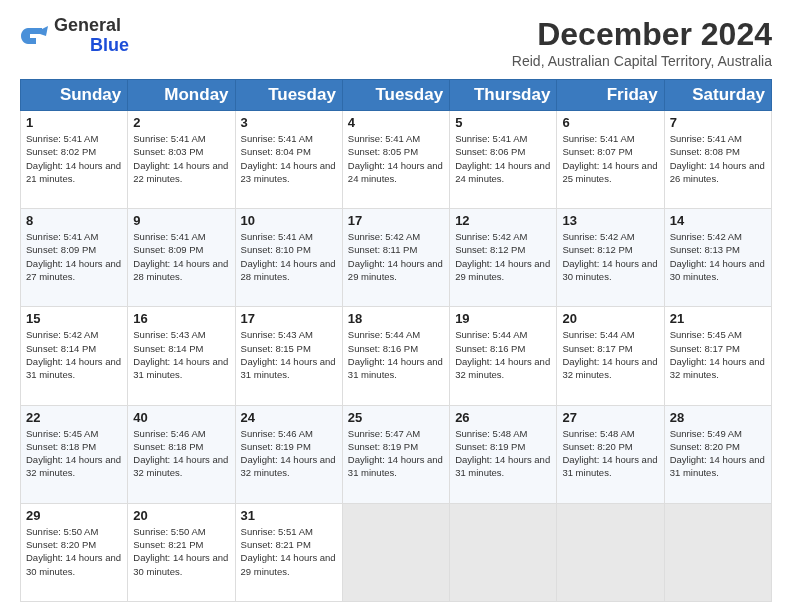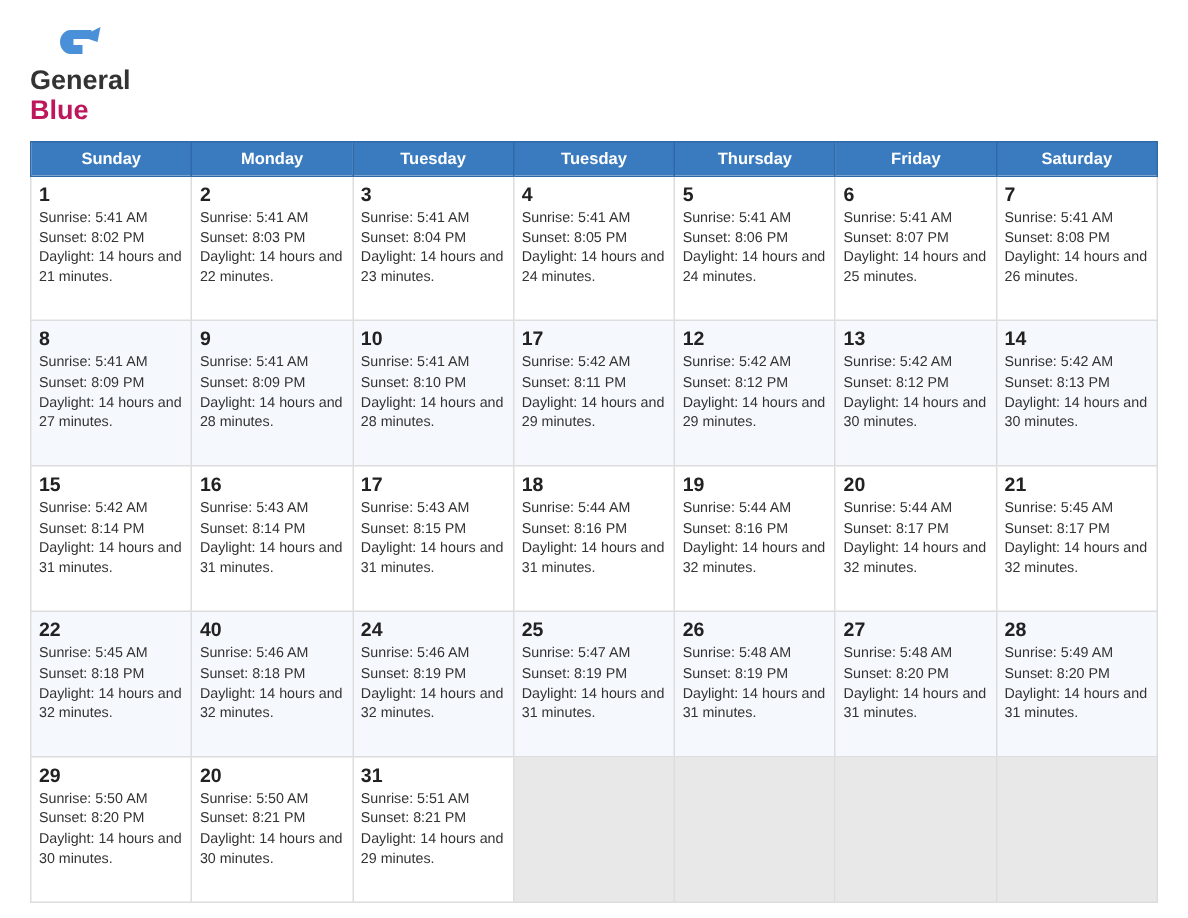--- a/index.html
+++ b/index.html
@@ -20,21 +20,20 @@
     .header {
       display: flex;
       justify-content: space-between;
       align-items: flex-start;
       margin-bottom: 10px;
     }
     .logo {
       display: flex;
       align-items: center;
       gap: 4px;
-      flex-direction: column;
     }
     .logo-text {
       font-size: 18px;
       font-weight: bold;
       color: #333;
       line-height: 1.1;
     }
     .logo-icon {
       width: 30px;
       height: 24px;
@@ -54,23 +53,23 @@
     .calendar {
       flex: 1;
       border: 1px solid #ccc;
       border-collapse: collapse;
       width: 100%;
       table-layout: fixed;
     }
     .calendar th {
       background: #3a7abf;
       color: #fff;
-      text-align: center;
+      text-align: right;
       padding: 5px 6px;
-      font-size: 11px;
+      font-size: 17px;
       font-weight: bold;
       border: 1px solid #2e6aaa;
     }
     .calendar td {
       vertical-align: top;
       padding: 4px 5px;
       font-size: 10px;
       color: #333;
       border: 1px solid #ddd;
       background: #fff;
@@ -100,22 +99,26 @@
 
 <div class="page">
   <div class="header">
     <div class="logo">
       <svg class="logo-icon" viewBox="0 0 30 24" xmlns="http://www.w3.org/2000/svg">
         <path d="M8 4 C4 4 1 8 1 12 C1 16 4 20 8 20 L16 20 L16 14 L10 14 L10 10 L22 10 L22 4 Z" fill="#4a90d9"></path>
         <path d="M20 6 L28 2 L26 12 L20 10 Z" fill="#4a90d9"></path>
       </svg>
       <div class="logo-text">
         <div>General</div>
-        <div style="color:#be185d;">Blue</div>
+        <div style="color:#1d4ed8;margin-left:36px;">Blue</div>
       </div>
+    </div>
+    <div class="title-block">
+      <div class="main-title">December 2024</div>
+      <div class="subtitle">Reid, Australian Capital Territory, Australia</div>
     </div>
   </div>
 
   <table class="calendar">
     <thead>
       <tr>
         <th>Sunday</th>
         <th>Monday</th>
         <th>Tuesday</th>
         <th>Tuesday</th>

